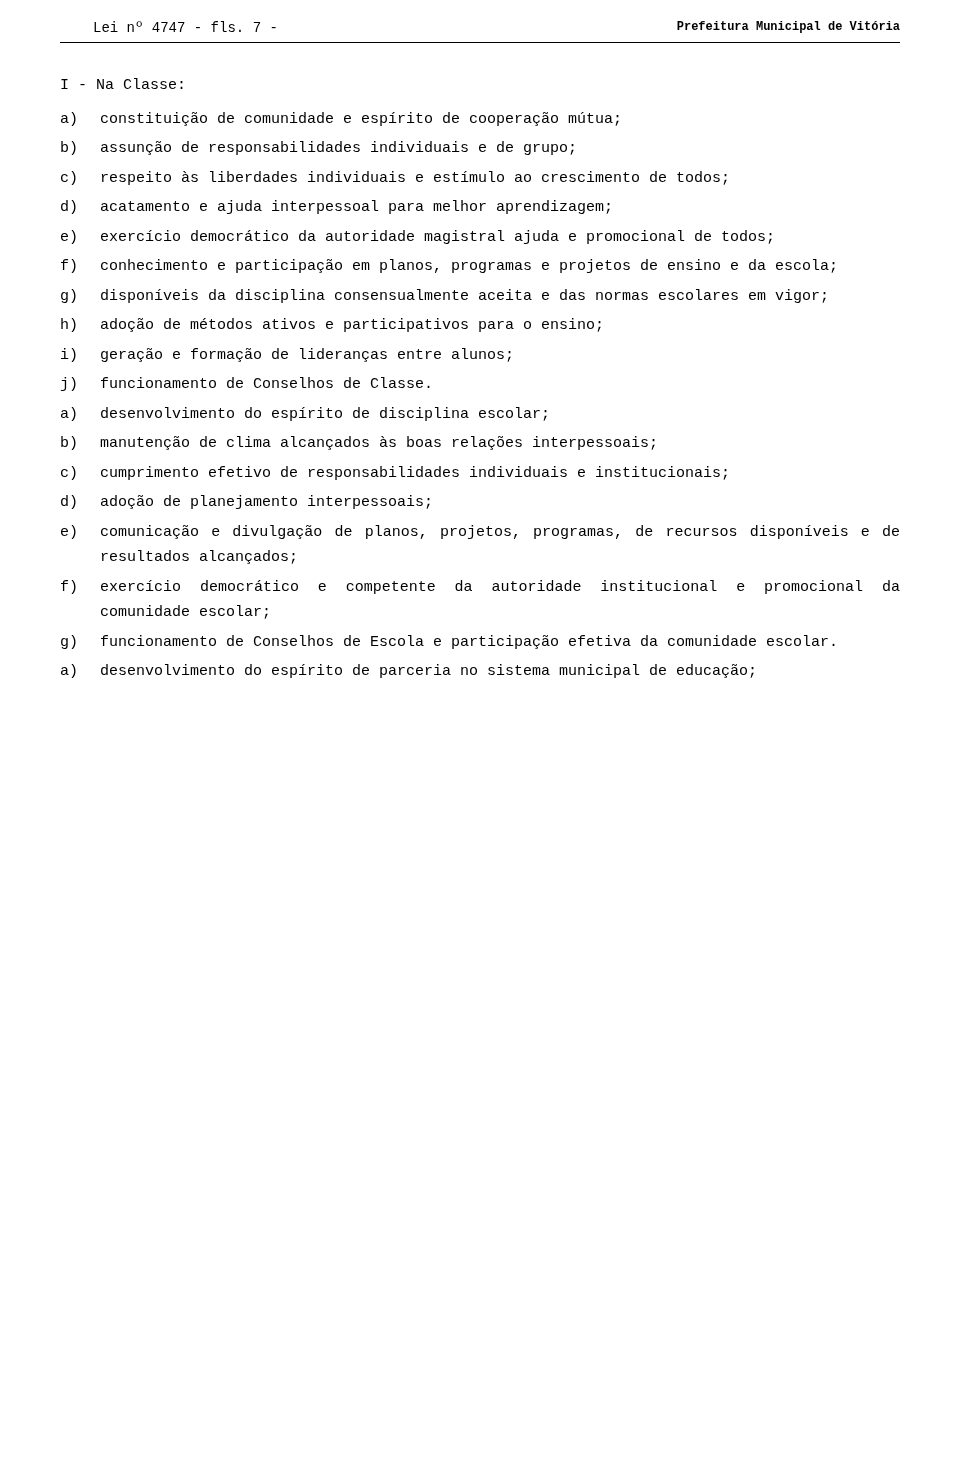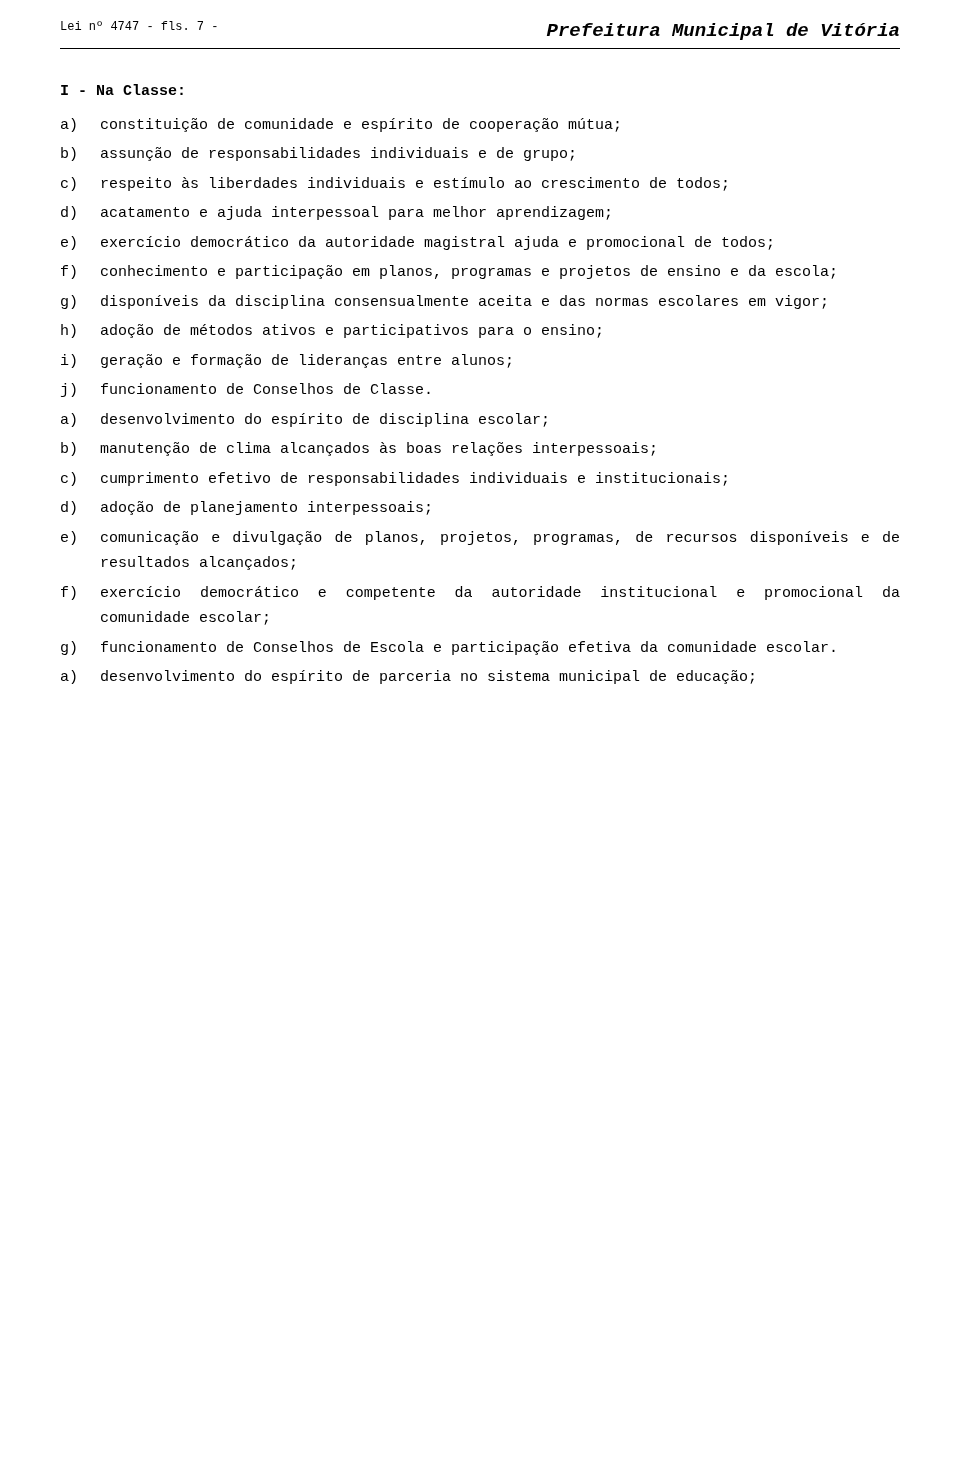--- a/index.html
+++ b/index.html
@@ -21,37 +21,37 @@
     .header {
       display: flex;
       justify-content: space-between;
       align-items: flex-start;
       border-bottom: 1px solid #000;
       padding-bottom: 6px;
       margin-bottom: 30px;
     }
 
     .header-left {
-      font-size: 12px;
+      font-size: 14px;
       font-family: 'Courier New', Courier, monospace;
+      margin-left: 33px;
     }
 
     .header-right {
-      font-size: 19px;
+      font-size: 12px;
       font-family: 'Courier New', Courier, monospace;
       font-weight: bold;
-      font-style: italic;
     }
 
     .content {
       line-height: 1.7;
     }
 
     .section-title {
-      font-weight: bold;
+      font-weight: normal;
       margin-top: 24px;
       margin-bottom: 8px;
       display: block;
     }
 
     .item {
       display: flex;
       margin-bottom: 4px;
       text-align: justify;
     }

